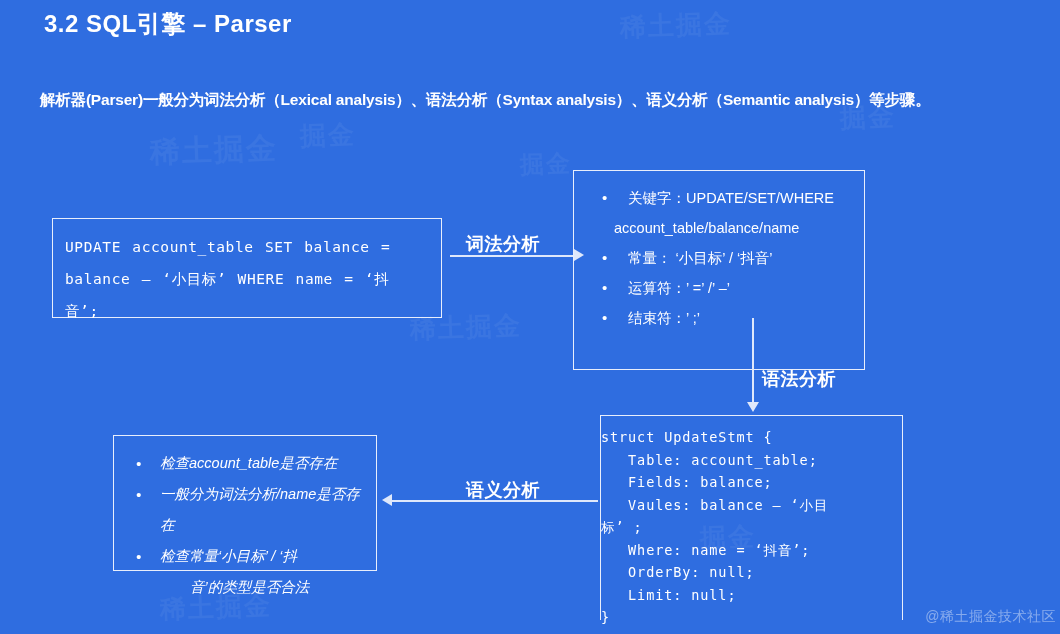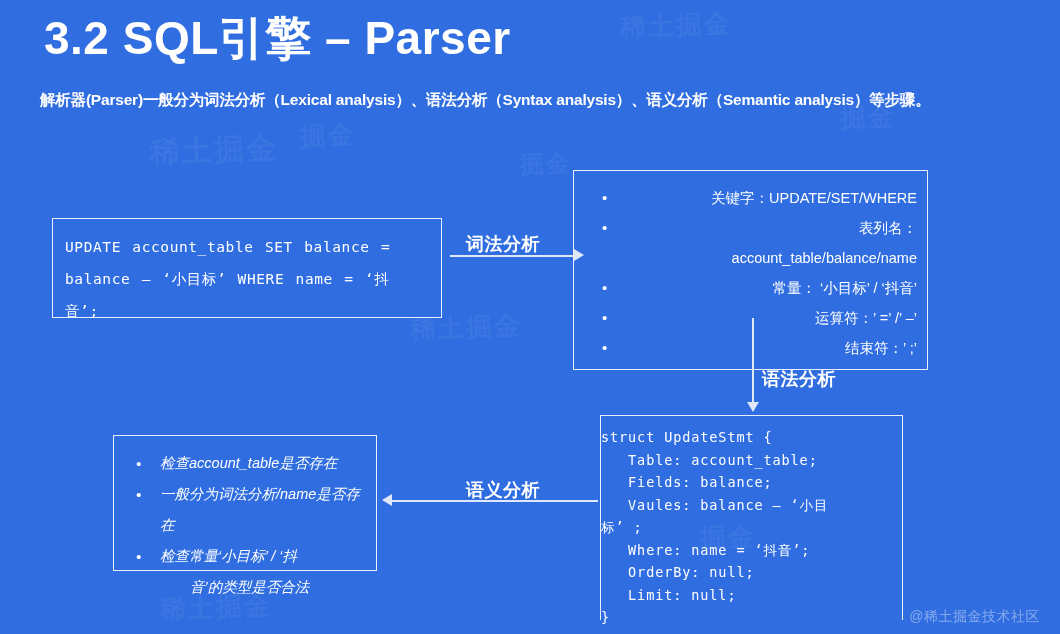--- a/index.html
+++ b/index.html
@@ -34,21 +34,21 @@
   .bg-wm.w4 { left: 840px;  top: 100px; font-size: 26px; }
   .bg-wm.w5 { left: 410px;  top: 310px; font-size: 26px; }
   .bg-wm.w6 { left: 700px;  top: 520px; font-size: 26px; }
   .bg-wm.w7 { left: 160px;  top: 590px; font-size: 26px; }
   .bg-wm.w8 { left: 520px;  top: 148px; font-size: 24px; }
 
   #title {
     position: absolute;
     left: 44px;
     top: 8px;
-    font-size: 46px;
+    font-size: 24px;
     font-weight: bold;
     letter-spacing: 0.5px;
     white-space: nowrap;
   }
 
   #subtitle {
     position: absolute;
     left: 40px;
     top: 90px;
     font-size: 15.5px;
@@ -76,24 +76,23 @@
     font-size: 14.5px;
     line-height: 32px;
     letter-spacing: 0.6px;
     word-spacing: 2px;
   }
 
   
   #token-box {
     left: 573px;
     top: 170px;
-    width: 355px;
+    width: 292px;
     height: 200px;
     padding: 12px 10px 0 0;
-    text-align: right;
   }
 
   
   #check-box {
     left: 113px;
     top: 435px;
     width: 264px;
     height: 136px;
     padding: 12px 8px 0 0;
     font-style: italic;
@@ -184,21 +183,21 @@
   .arrow-label {
     position: absolute;
     font-size: 18px;
     font-weight: bold;
     white-space: nowrap;
     letter-spacing: 0.5px;
   }
 
   #wm-corner {
     position: absolute;
-    right: 20px;
+    right: 4px;
     bottom: 8px;
     font-size: 14px;
     color: rgba(255,255,255,0.42);
     white-space: nowrap;
     letter-spacing: 0.5px;
   }
 </style>
 </head>
 <body>
 
@@ -222,21 +221,20 @@
     <div class="code">音’;</div>
   </div>
 
   <div class="arrow-label" style="left:466px; top:232px;">词法分析</div>
   <div class="arrow-h" style="left:450px; top:255px; width:126px;"></div>
   <div class="head head-right" style="left:574px; top:249px;"></div>
 
   <div id="token-box" class="box">
     <ul class="bullets">
       <li class="dot">关键字：UPDATE/SET/WHERE</li>
-      <li class="dot">表列名：</li>
       <li class="sub">account_table/balance/name</li>
       <li class="dot">常量： ‘小目标’ / ‘抖音’</li>
       <li class="dot">运算符：’ =’ /’ –’</li>
       <li class="dot">结束符：’ ;’</li>
     </ul>
   </div>
 
   <div class="arrow-v" style="left:752px; top:318px; height:90px;"></div>
   <div class="head head-down" style="left:747px; top:402px;"></div>
   <div class="arrow-label" style="left:762px; top:367px;">语法分析</div>

